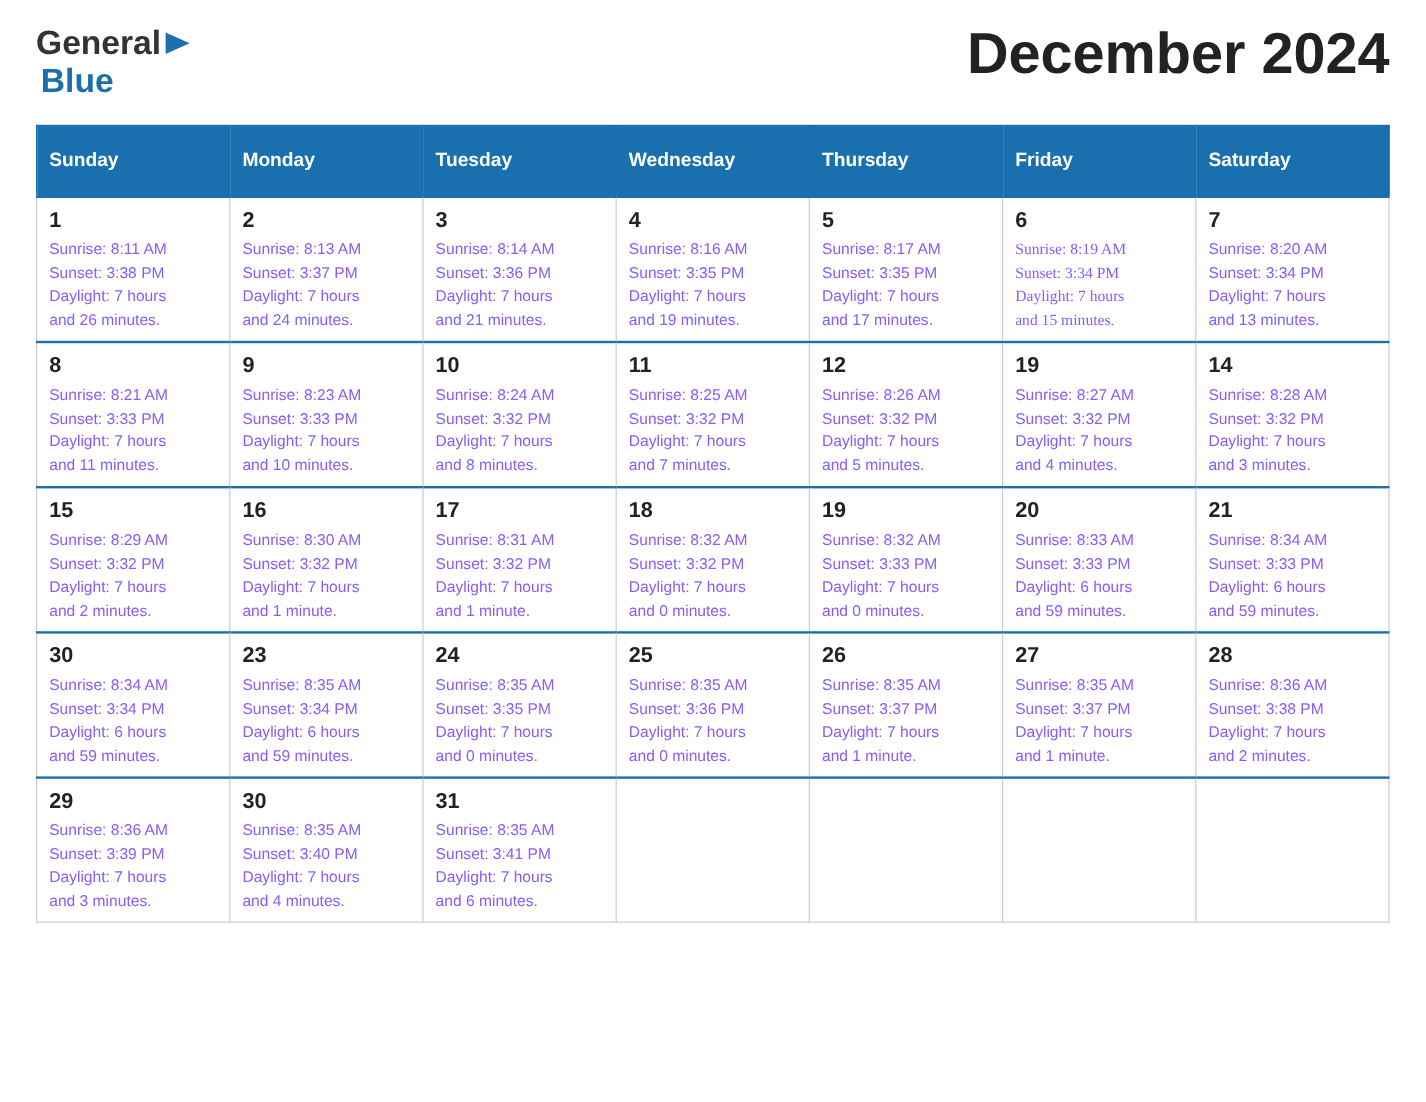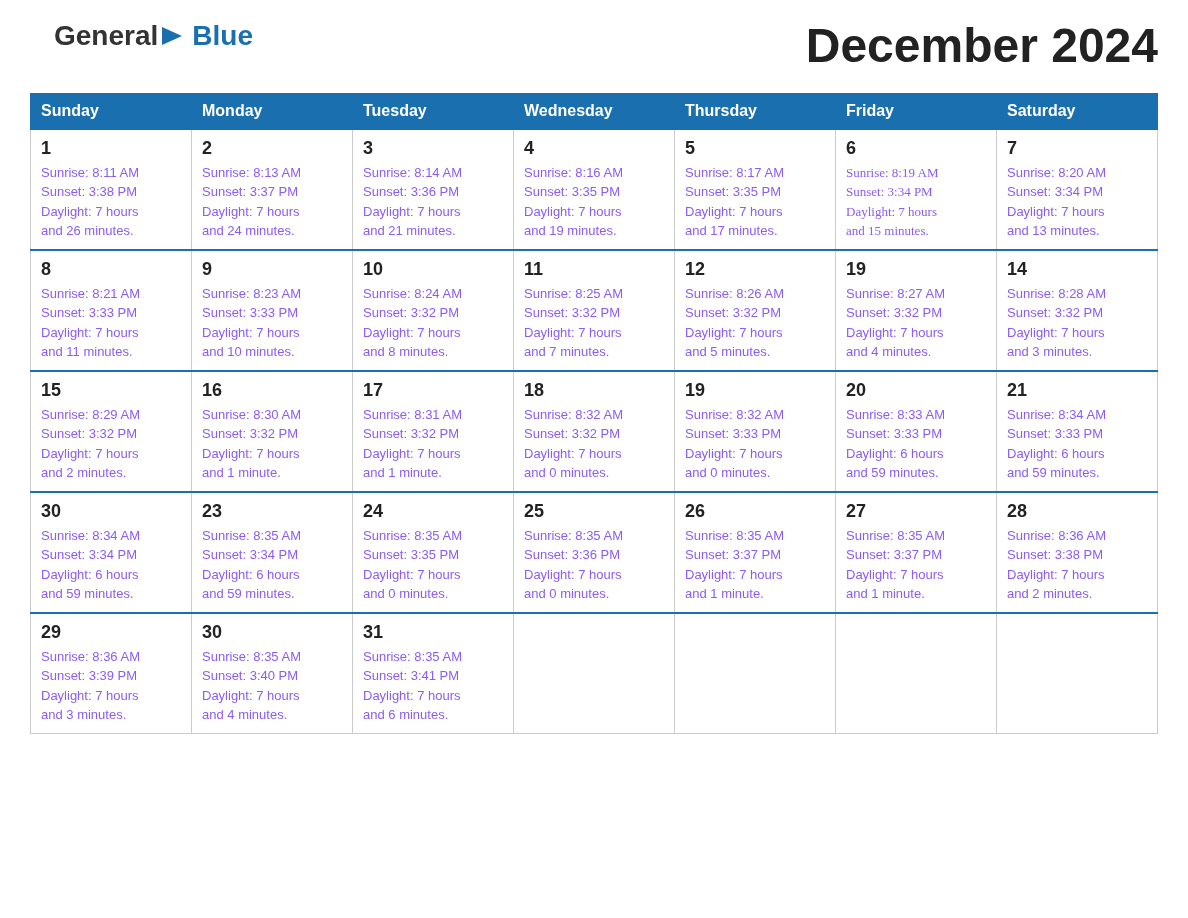--- a/index.html
+++ b/index.html
@@ -11,22 +11,21 @@
       min-height: 918px;
     }
     .header {
       display: flex;
       justify-content: space-between;
       align-items: flex-start;
       margin-bottom: 20px;
     }
     .logo-wrapper {
       display: flex;
-      flex-direction: row;
-      margin-left: 24px;
+      flex-direction: column;
     }
     .logo-line1 {
       display: flex;
       align-items: center;
     }
     .title-section {
       text-align: right;
     }
     .calendar-title {
       font-size: 48px;
@@ -42,21 +41,21 @@
     table {
       width: 100%;
       border-collapse: collapse;
       table-layout: fixed;
     }
     thead th {
       background-color: #1a6faf;
       color: #fff;
       font-size: 16px;
       font-weight: bold;
-      padding: 8px 10px;
+      padding: 20px 10px;
       text-align: left;
       border: 1px solid #1a6faf;
     }
     tbody td {
       vertical-align: top;
       padding: 8px 10px;
       border: 1px solid #ccc;
       border-top: 2px solid #1a6faf;
       font-size: 13px;
       color: #333;

